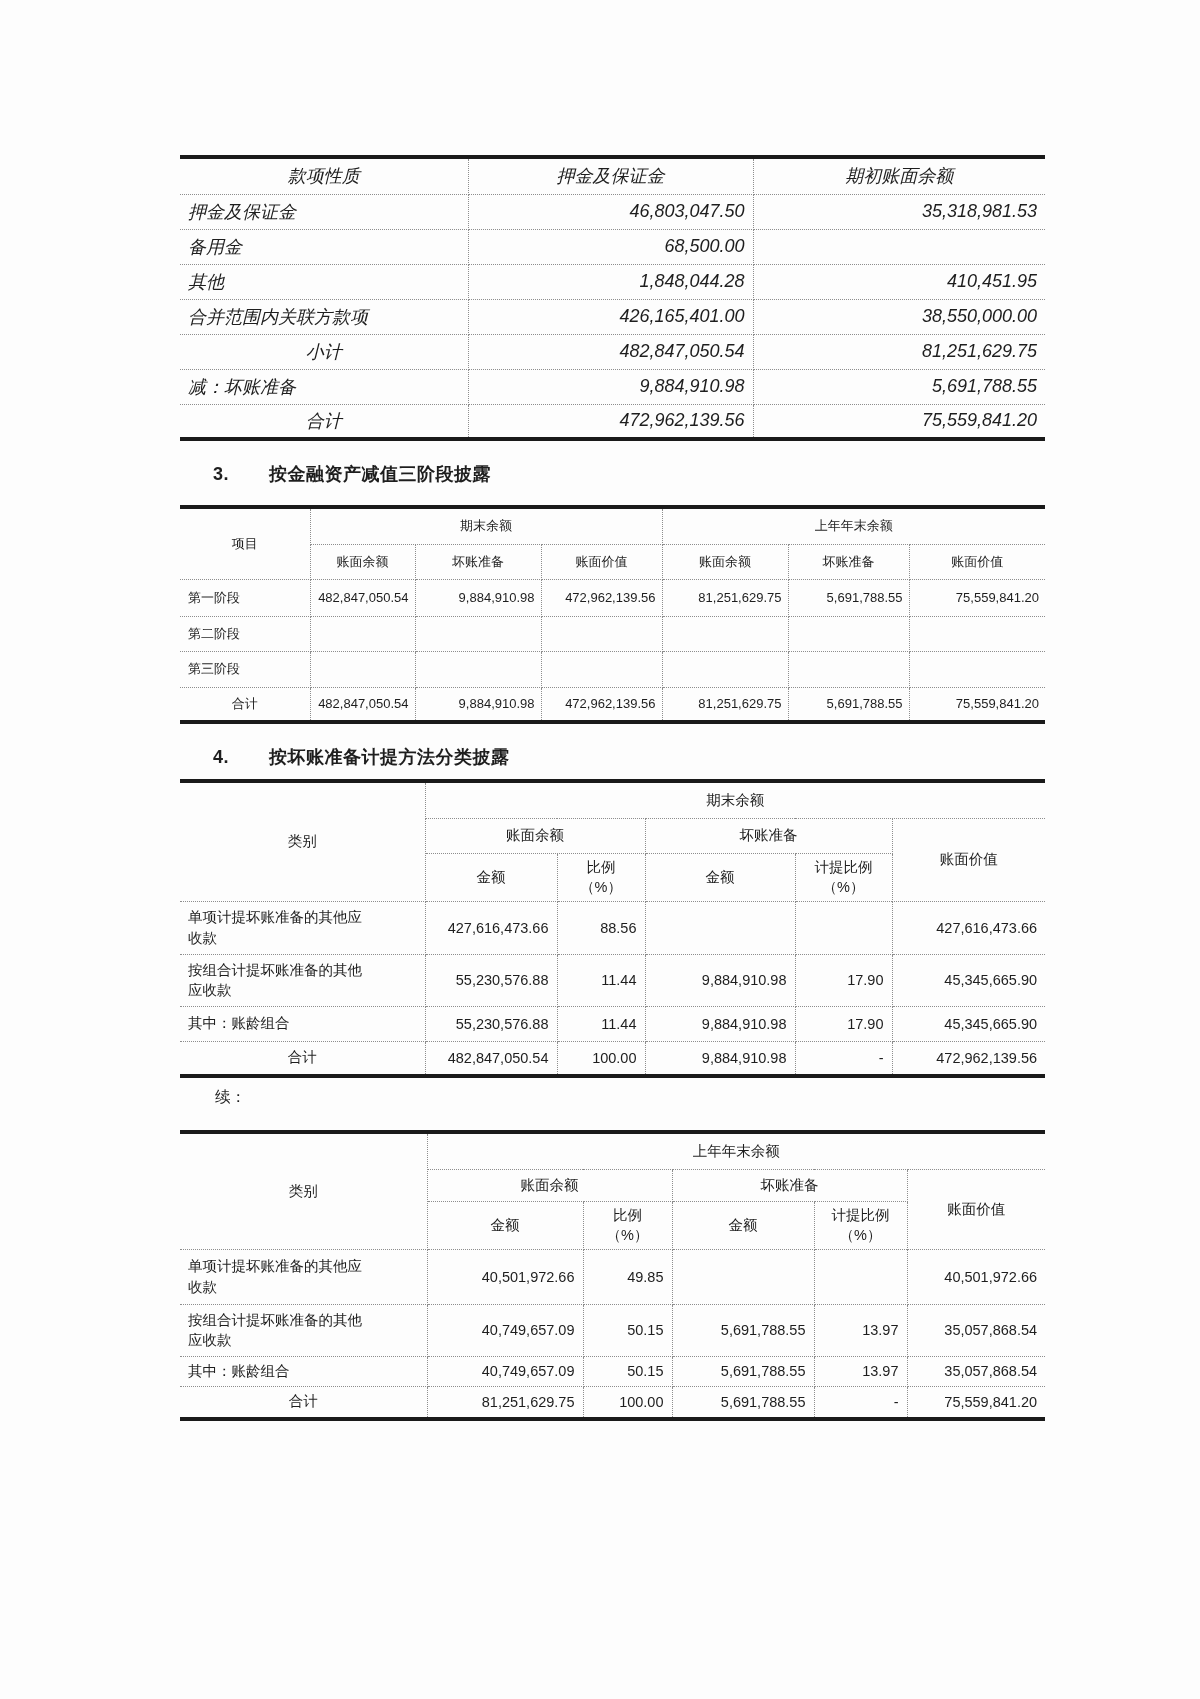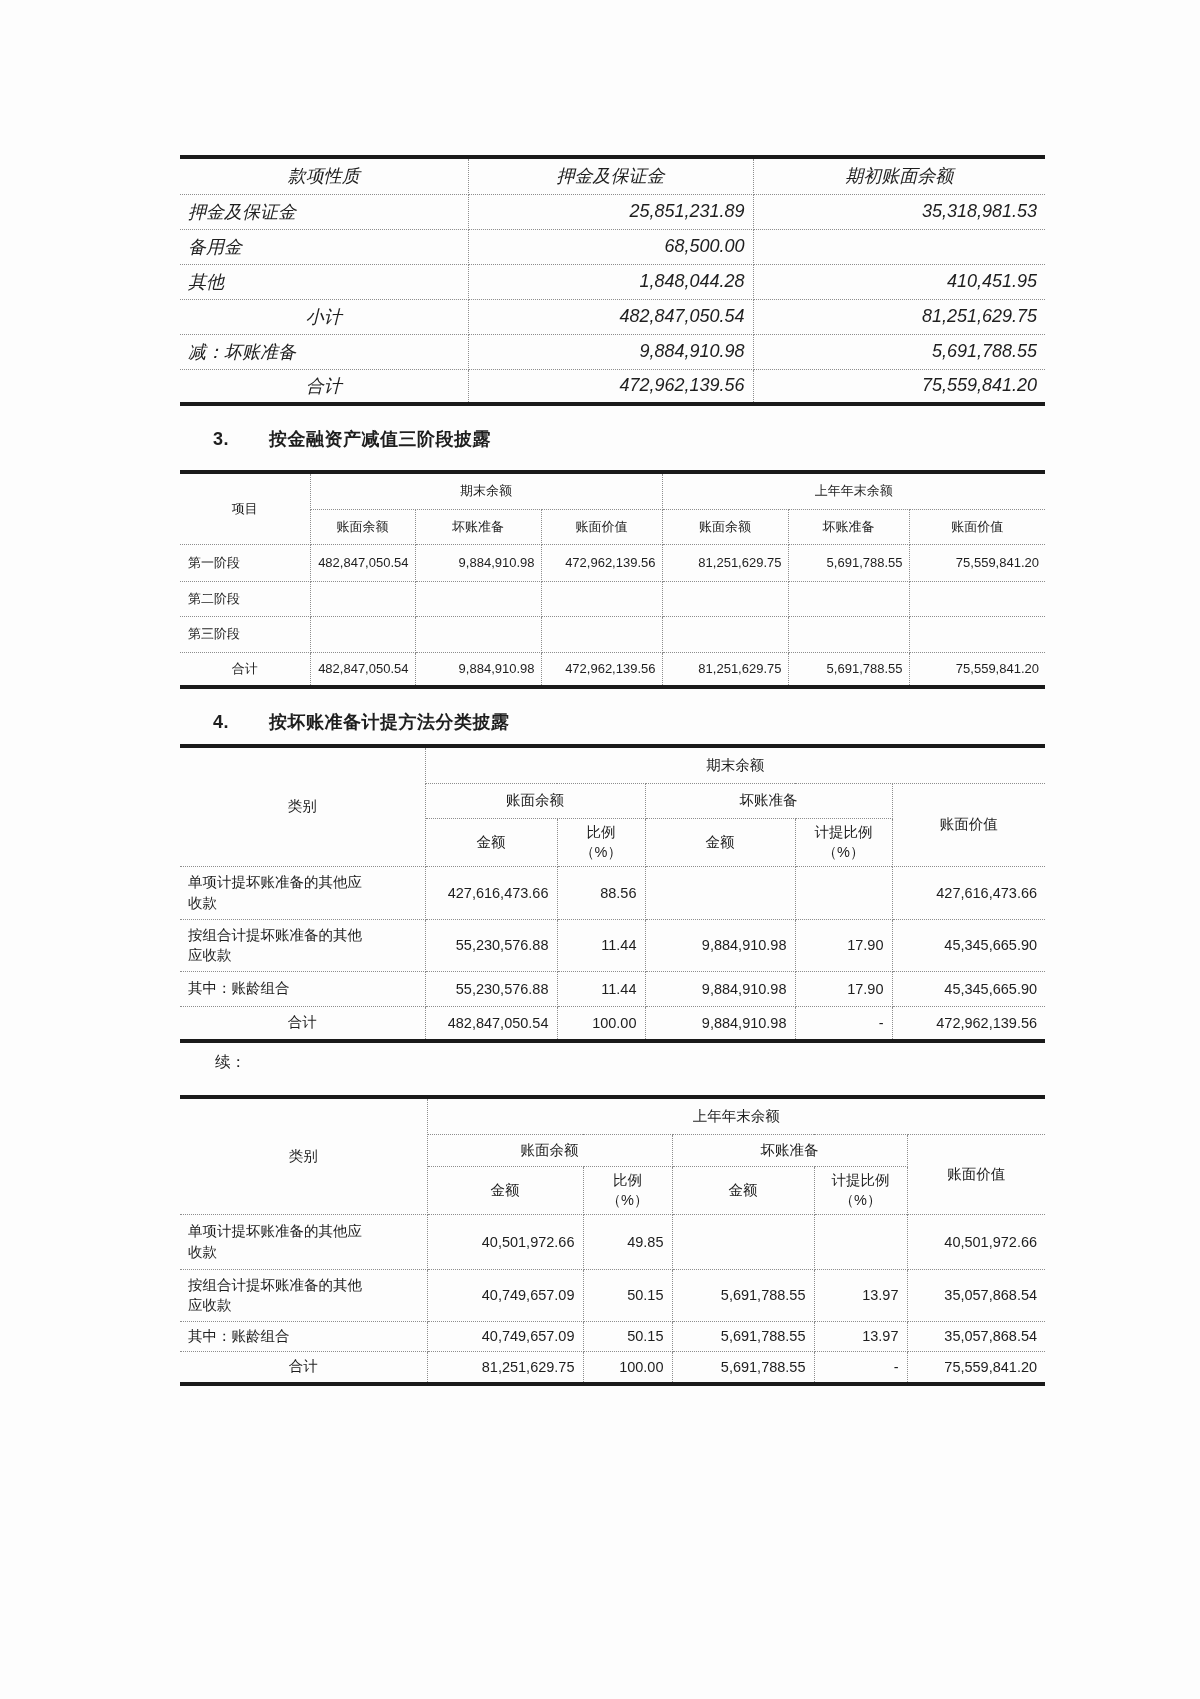--- a/index.html
+++ b/index.html
@@ -64,32 +64,37 @@
       <thead>
         <tr class="h37">
           <th>款项性质</th>
           <th>押金及保证金</th>
           <th>期初账面余额</th>
         </tr>
       </thead>
       <tbody>
         <tr class="h35">
           <td class="lbl">押金及保证金</td>
-          <td class="num">25,851,231.89</td>
+          <td class="num">46,803,047.50</td>
           <td class="num">35,318,981.53</td>
         </tr>
         <tr class="h35">
           <td class="lbl">备用金</td>
           <td class="num">68,500.00</td>
           <td class="num"></td>
         </tr>
         <tr class="h35">
           <td class="lbl">其他</td>
           <td class="num">1,848,044.28</td>
           <td class="num">410,451.95</td>
+        </tr>
+        <tr class="h35">
+          <td class="lbl">合并范围内关联方款项</td>
+          <td class="num">426,165,401.00</td>
+          <td class="num">38,550,000.00</td>
         </tr>
         <tr class="h35">
           <td class="lbl center">小计</td>
           <td class="num">482,847,050.54</td>
           <td class="num">81,251,629.75</td>
         </tr>
         <tr class="h35">
           <td class="lbl">减：坏账准备</td>
           <td class="num">9,884,910.98</td>
           <td class="num">5,691,788.55</td>

